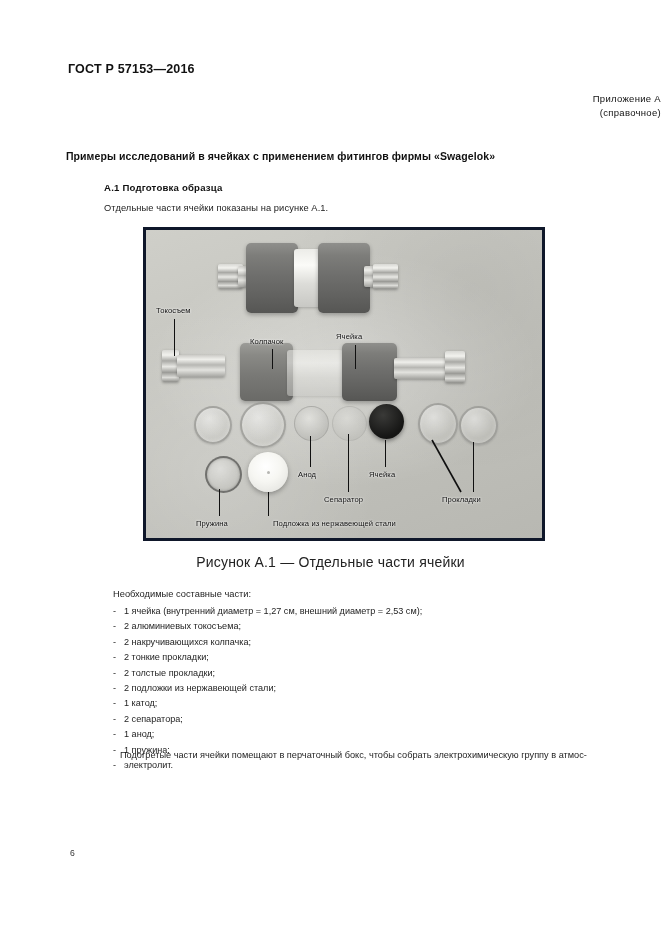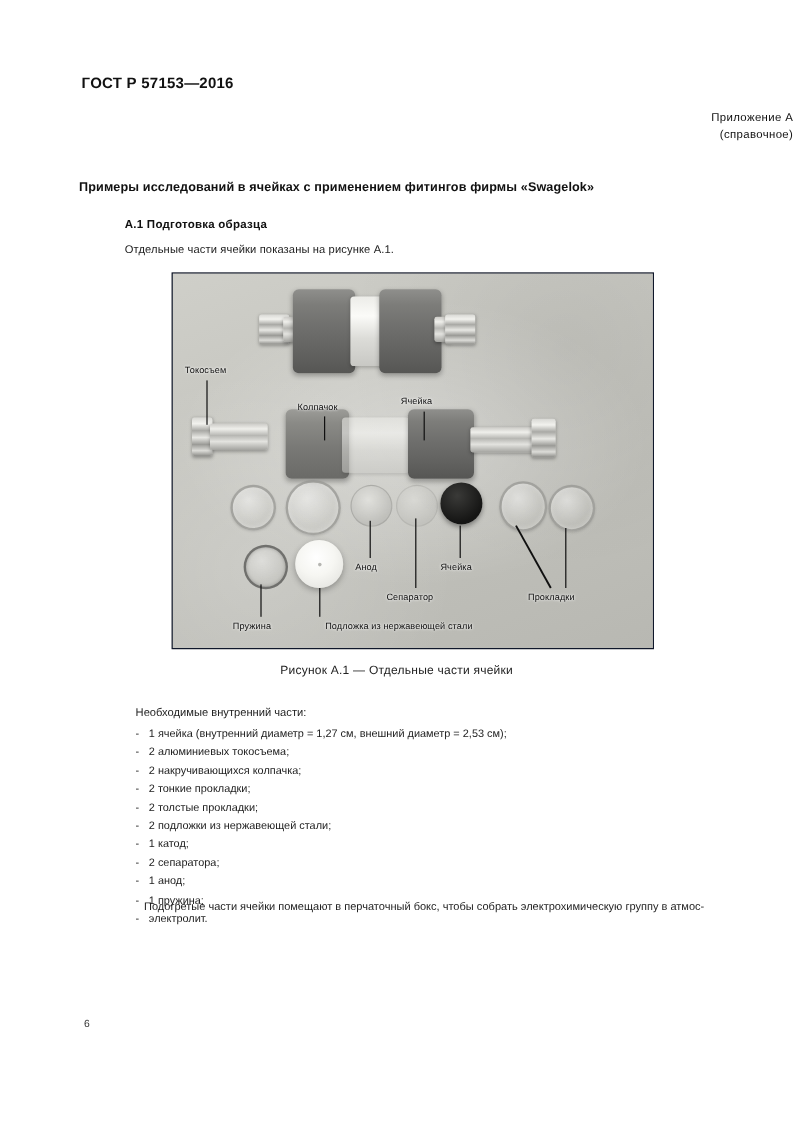--- a/index.html
+++ b/index.html
@@ -73,21 +73,21 @@
     letter-spacing: 0.1px;
   }
 
   
   .figure-wrap {
     position: absolute;
     left: 143px;
     top: 227px;
     width: 402px;
     height: 314px;
-    border: 1px solid #0f172a;
+    border: 3px solid #0f172a;
     box-sizing: border-box;
     background: #c9c9c4;
     overflow: hidden;
   }
   .photo {
     position: absolute;
     inset: 0;
     background:
       radial-gradient(ellipse 70% 55% at 50% 45%, rgba(255,255,255,0.32), rgba(255,255,255,0) 70%),
       linear-gradient(160deg, #cfcfc9 0%, #c6c6c0 35%, #bfbfb9 65%, #b8b8b2 100%);
@@ -179,21 +179,21 @@
     background: #101010;
   }
 
   
   .fig-caption {
     position: absolute;
     left: 0;
     top: 554px;
     width: 661px;
     text-align: center;
-    font-size: 10px;
+    font-size: 14px;
     color: #222;
     letter-spacing: 0.2px;
   }
 
   
   .body-lead {
     position: absolute;
     left: 113px;
     top: 589px;
     font-size: 9.3px;
@@ -328,21 +328,21 @@
 
     <div class="callout-label" style="left:50px; top:289px;">Пружина</div>
     <div class="leader" style="left:73px; top:259px; width:1.4px; height:27px;"></div>
 
     <div class="callout-label" style="left:89px; top:289px;margin-left:38px;">Подложка из нержавеющей стали</div>
     <div class="leader" style="left:122px; top:262px; width:1.4px; height:24px;"></div>
   </div>
 
   <div class="fig-caption">Рисунок А.1 — Отдельные части ячейки</div>
 
-  <div class="body-lead">Необходимые внутренний части:</div>
+  <div class="body-lead">Необходимые составные части:</div>
 
   <div class="parts-list">
     <div class="li">
       <span class="dash">-</span><span>1 ячейка (внутренний диаметр = 1,27 см, внешний диаметр = 2,53 см);</span>
     </div>
     <div class="li">
       <span class="dash">-</span><span>2 алюминиевых токосъема;</span>
     </div>
     <div class="li">
       <span class="dash">-</span><span>2 накручивающихся колпачка;</span>

